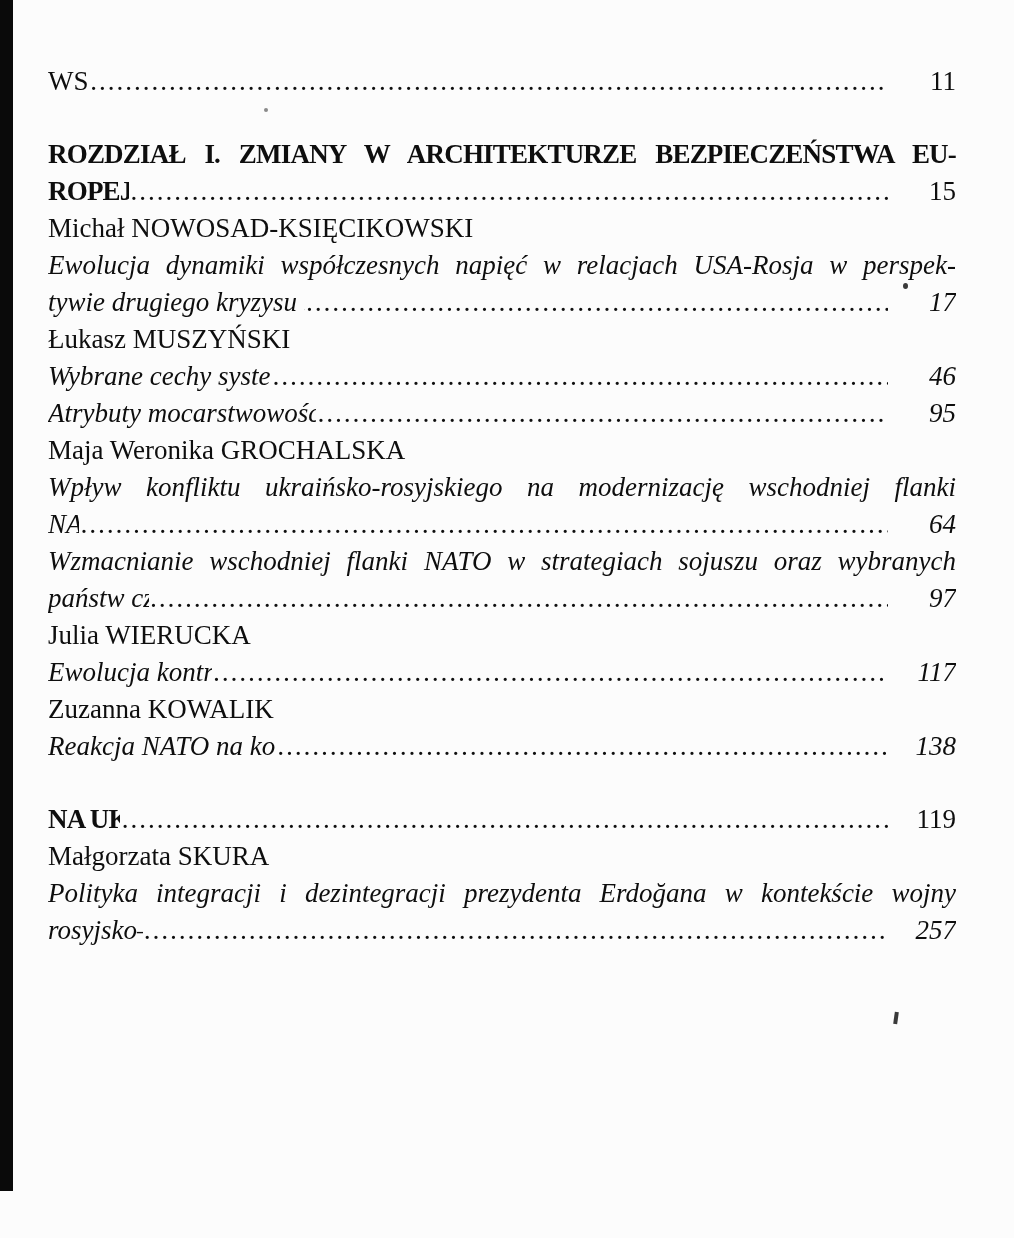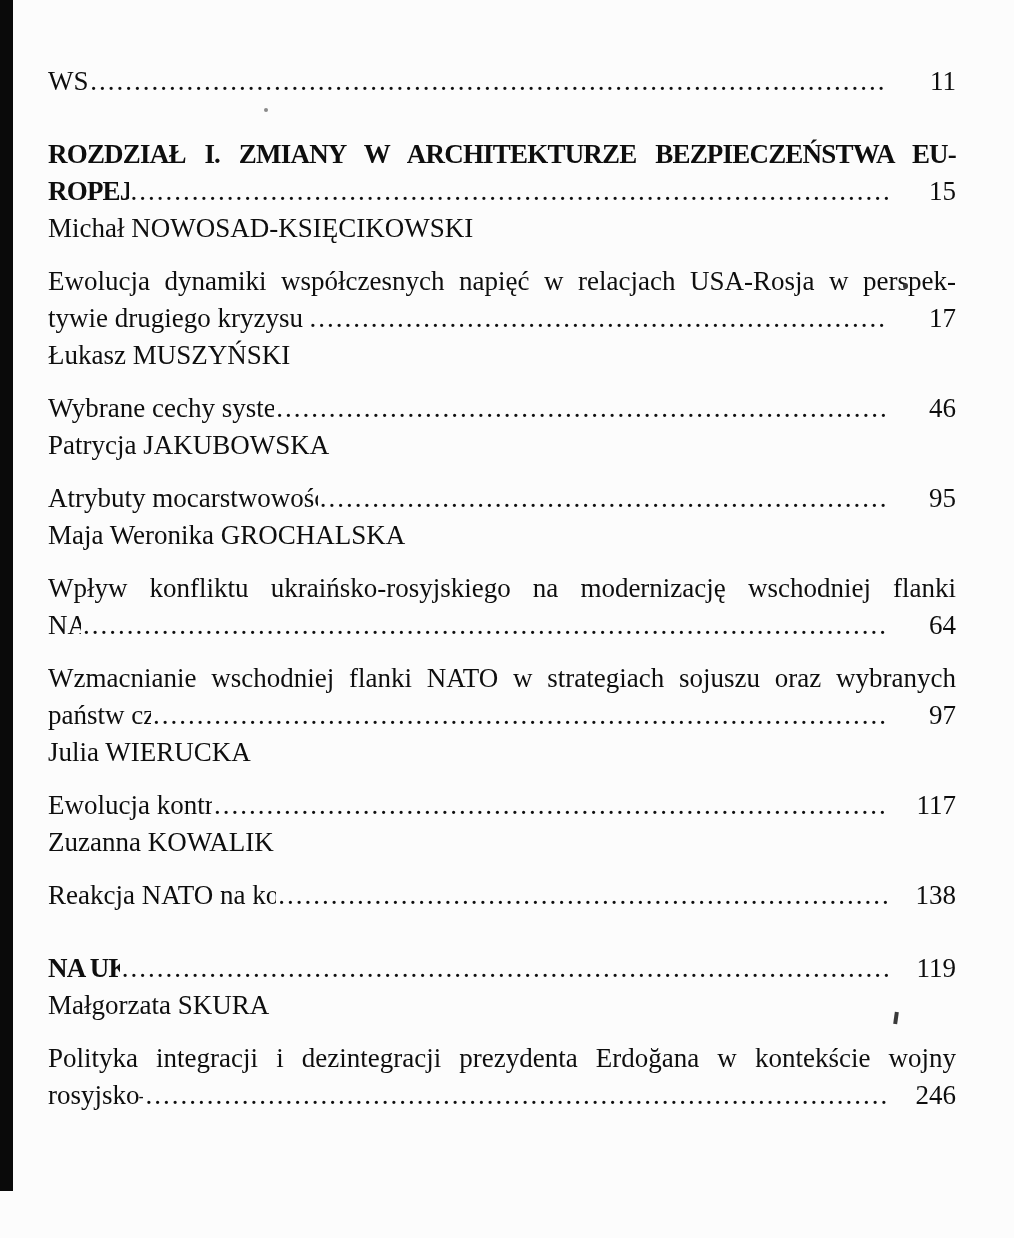--- a/index.html
+++ b/index.html
@@ -31,21 +31,21 @@
     font-size: 27px;
     line-height: 37px;
   }
   .entry.chapter {
     font-weight: bold;
     margin-top: 36px;
     letter-spacing: -0.8px;
   }
   .entry.section { margin-top: 0; }
   .entry.author  { margin-top: 0; }
-  .entry.title   { margin-top: 16px; }
+  .entry.title   { margin-top: 0; font-style: italic; }
   .line {
     white-space: nowrap;
     overflow: hidden;
   }
   
   .line.justified {
     text-align: justify;
     text-align-last: justify;
   }
   .line.with-page {
@@ -115,23 +115,20 @@
       <div class="entry author">
         <div class="line">Łukasz MUSZYŃSKI</div>
       </div>
       <div class="entry title">
         <div class="line with-page">
           <span class="text">Wybrane cechy systemu gospodarczego Republiki Abchazji</span>
           <span class="dots">........................................................................................................................................................................................................</span>
           <span class="pagenum">46</span>
         </div>
       </div>
-      <div class="entry author">
-        <div class="line">Patrycja JAKUBOWSKA</div>
-      </div>
       <div class="entry title">
         <div class="line with-page">
           <span class="text">Atrybuty mocarstwowości Federacji Rosyjskiej a bezpieczeństwo regionalne</span>
           <span class="dots">........................................................................................................................................................................................................</span>
           <span class="pagenum">95</span>
         </div>
       </div>
       <div class="entry author">
         <div class="line">Maja Weronika GROCHALSKA</div>
       </div>
@@ -179,20 +176,20 @@
         </div>
       </div>
       <div class="entry author">
         <div class="line">Małgorzata SKURA</div>
       </div>
       <div class="entry title">
         <div class="line justified">Polityka integracji i dezintegracji prezydenta Erdoğana w kontekście wojny</div>
         <div class="line with-page">
           <span class="text">rosyjsko–ukraińskiej</span>
           <span class="dots">........................................................................................................................................................................................................</span>
-          <span class="pagenum">246</span>
+          <span class="pagenum">257</span>
         </div>
       </div>
     </main>
   <div class="speck tick"></div>
   <div class="speck dot-a"></div>
   <div class="speck dot-b"></div>
 </div>
 
 </body></html>

